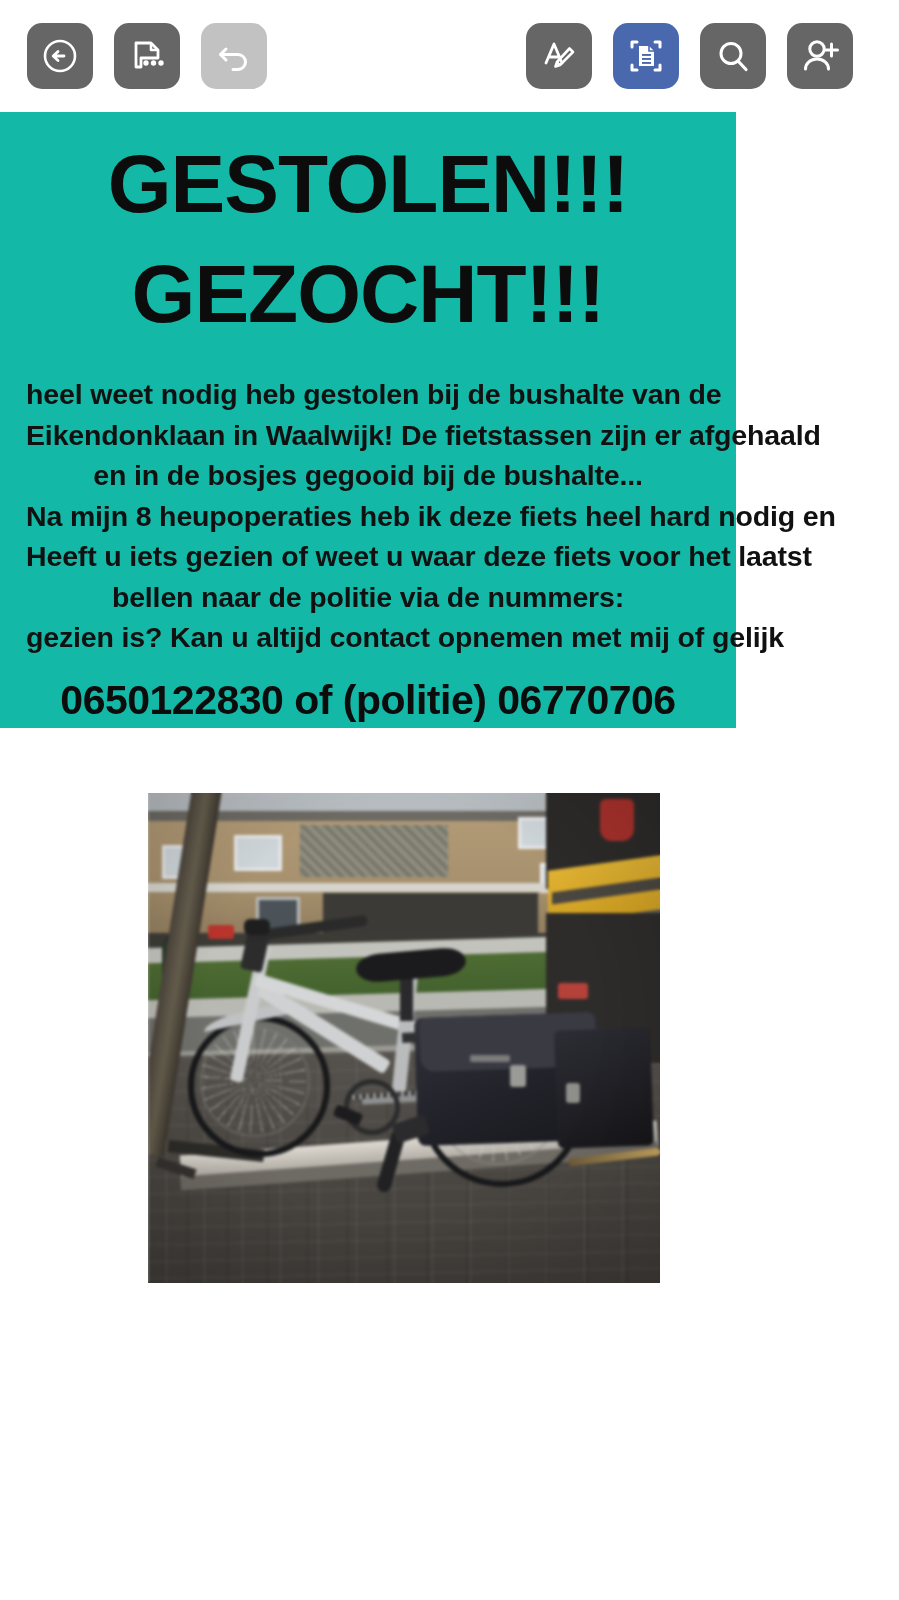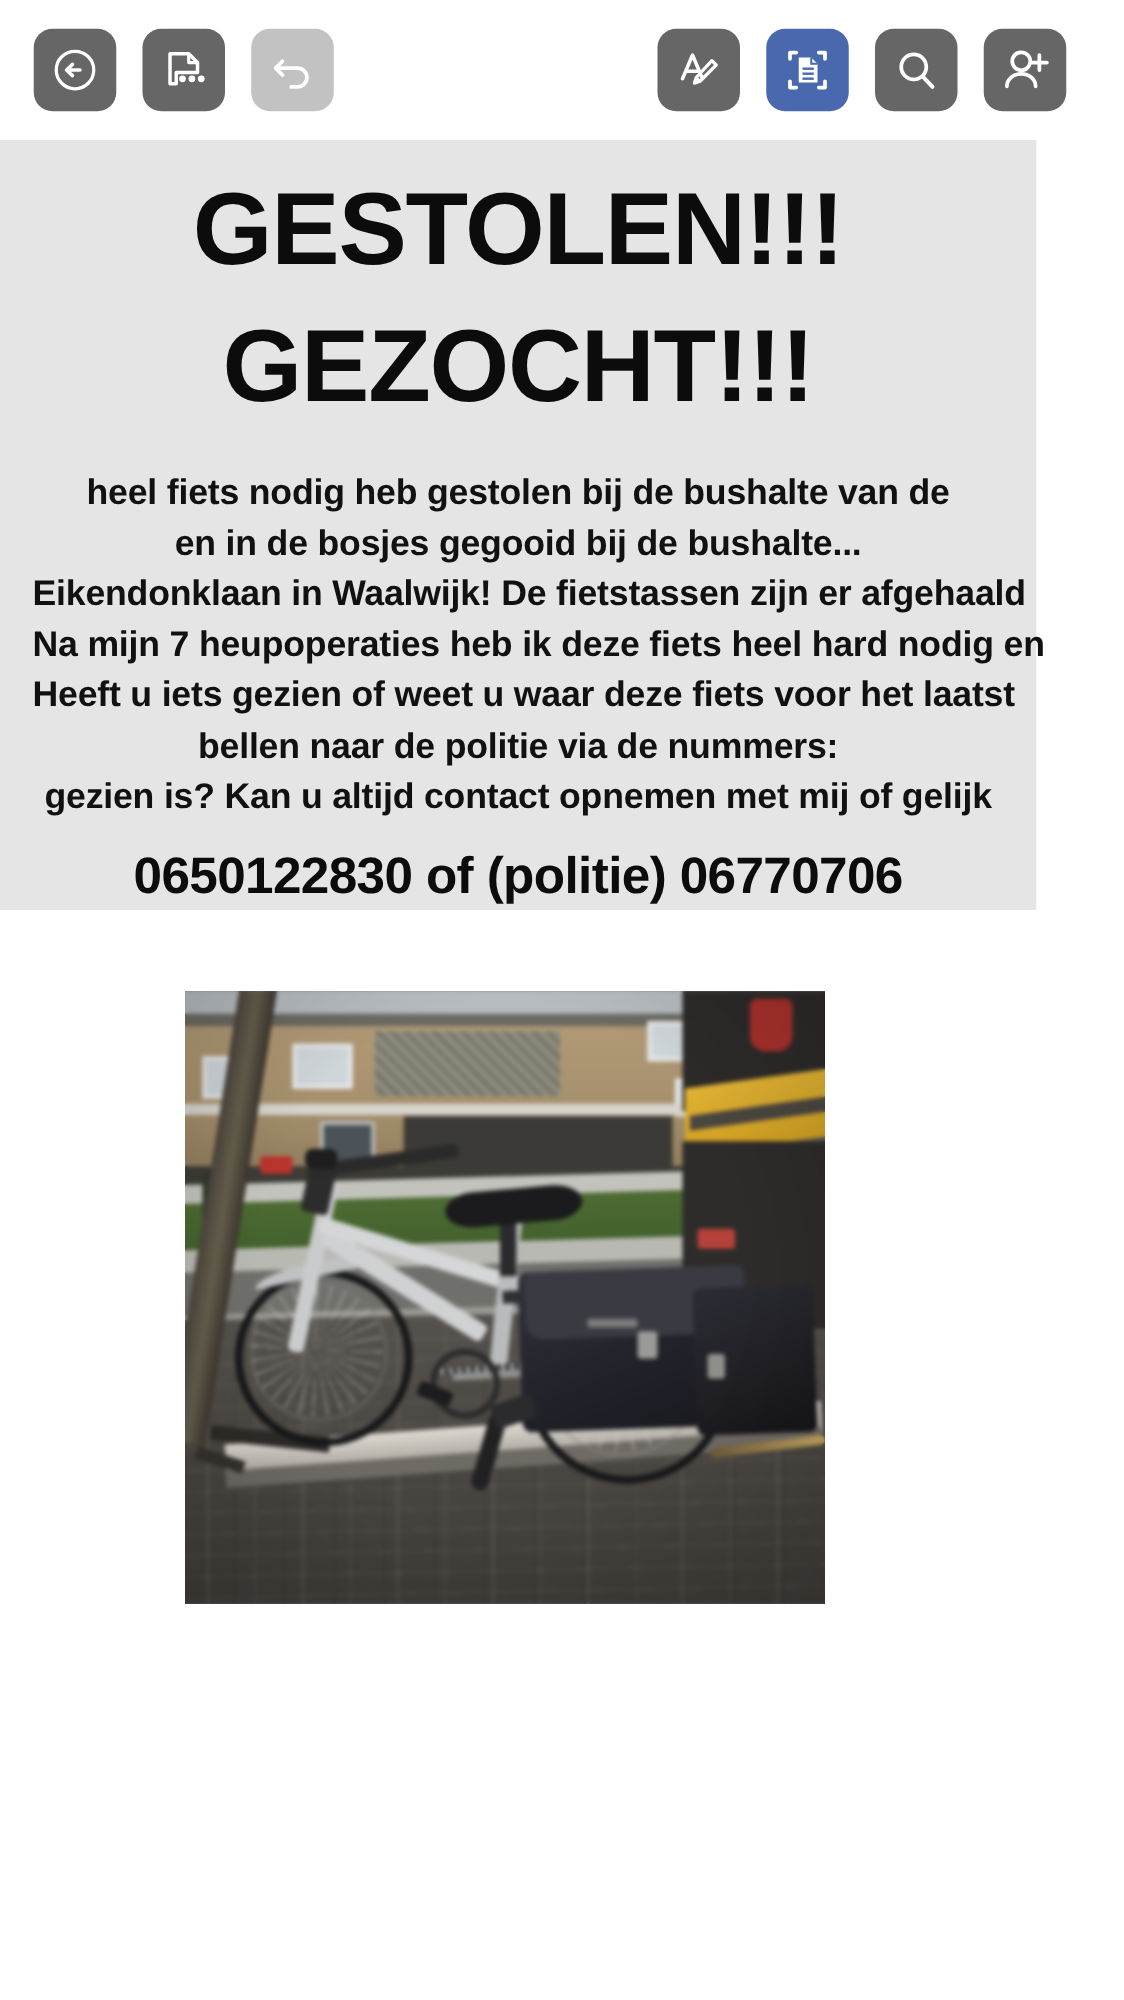--- a/index.html
+++ b/index.html
@@ -45,22 +45,22 @@
   #btn-undo      { left: 201px; }
   #btn-annotate  { left: 526px; }
   #btn-scan      { left: 613px; }
   #btn-search    { left: 700px; }
   #btn-adduser   { left: 787px; }
 
   
   #poster {
     position: absolute;
     left: 0; top: 112px;
-    width: 829px;
-    background: #e5e5e5;
+    width: 736px;
+    background: #14b8a6;
     text-align: center;
     color: #111111;
   }
 
   .headline {
     font-weight: 700;
     font-size: 82px;
     line-height: 108px;
     letter-spacing: -1px;
     color: #0c0c0c;
@@ -313,24 +313,24 @@
   </div>
 </div>
 
 <div id="poster">
 
   <div class="headline" id="headline-1">GESTOLEN!!!</div>
 
   <div class="headline" id="headline-2">GEZOCHT!!!</div>
 
   <div class="body-block">
-    <span class="body-line">heel fiets nodig heb gestolen bij de bushalte van de</span>
+    <span class="body-line">heel weet nodig heb gestolen bij de bushalte van de</span>
+    <span class="body-line">Eikendonklaan in Waalwijk! De fietstassen zijn er afgehaald</span>
     <span class="body-line">en in de bosjes gegooid bij de bushalte...</span>
-    <span class="body-line">Eikendonklaan in Waalwijk! De fietstassen zijn er afgehaald</span>
-    <span class="body-line">Na mijn 7 heupoperaties heb ik deze fiets heel hard nodig en</span>
+    <span class="body-line">Na mijn 8 heupoperaties heb ik deze fiets heel hard nodig en</span>
     <span class="body-line">Heeft u iets gezien of weet u waar deze fiets voor het laatst</span>
     <span class="body-line">bellen naar de politie via de nummers:</span>
     <span class="body-line">gezien is? Kan u altijd contact opnemen met mij of gelijk</span>
   </div>
 
   <div id="phone-line">0650122830 of (politie) 06770706</div>
 </div>
 
 <div id="photo-wrap" title="Foto van de gestolen elektrische fiets op een oprijplaat, met zwarte fietstassen, op een straat met klinkerbestrating">
   <div id="photo">

